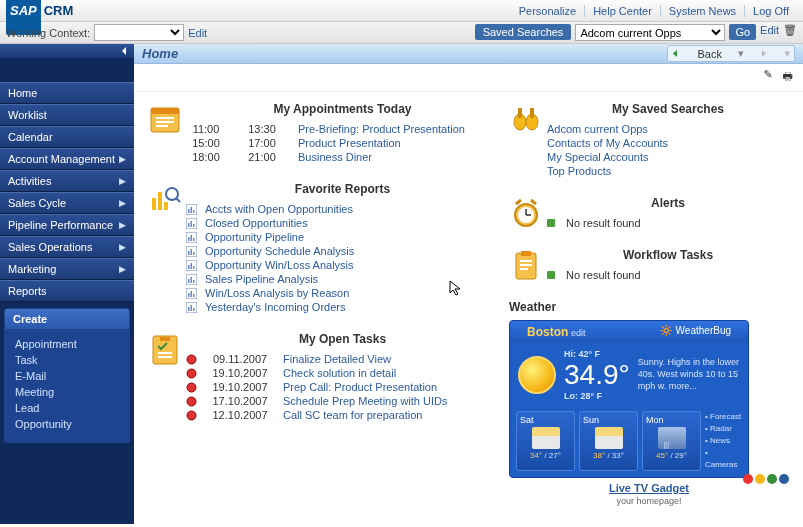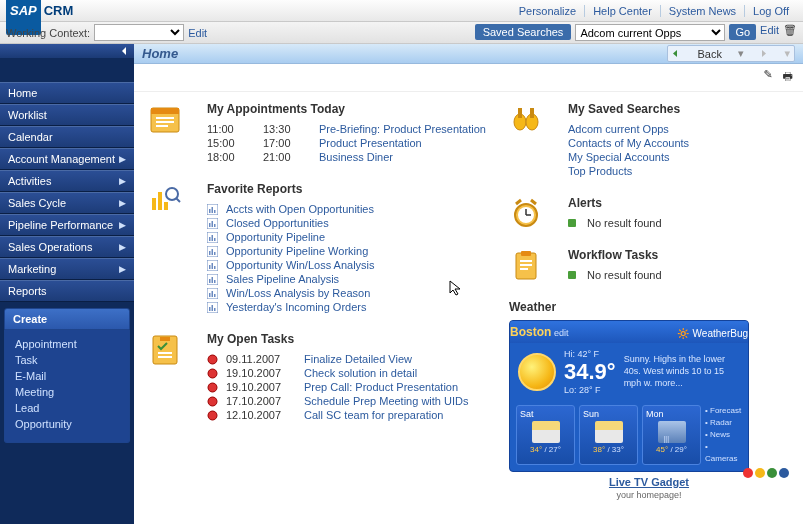--- a/index.html
+++ b/index.html
@@ -40,43 +40,43 @@
 .content { flex:1; background:#fff; }
 .titlebar { height:20px; background:linear-gradient(#d7e9f9,#a9cdf0); border-bottom:1px solid #97b9dd; display:flex; align-items:center; justify-content:space-between; padding:0 8px; }
 .titlebar .t { font-weight:bold; font-style:italic; color:#34598e; font-size:13px; }
 .back-box { display:flex; align-items:center; gap:16px; font-size:11px; border:1px solid #a8c0de; background:#e9f1fb; padding:1px 4px; border-radius:2px; }
 .toolbar { display:flex; justify-content:flex-end; padding:4px 10px; gap:10px; border-bottom:1px solid #eee; }
 .toolbar span { cursor:pointer; }
 
 .cols { display:flex; padding:10px 14px; gap:10px; }
 .col1 { flex:1.12; }
 .col2 { width:280px; }
-.block { margin-bottom:18px; display:flex; gap:25px; align-items:flex-start; }
+.block { margin-bottom:18px; display:flex; gap:4px; align-items:flex-start;text-align:center; }
 .bicon { width:34px; height:34px; flex-shrink:0; display:flex; align-items:center; justify-content:center; }
 .bicon svg { width:34px; height:34px; }
 .bbody { flex:1; }
 .bhead { font-weight:bold; font-size:12px; color:#333; margin-bottom:6px; }
 .appt-row { display:flex; gap:16px; padding:1px 0; font-size:11px; }
 .appt-row .c1 { width:40px; }
 .appt-row .c2 { width:40px; }
 .rep-row, .task-row, .link-row { display:flex; gap:8px; align-items:center; padding:1px 0; font-size:11px; }
 .rep-row svg, .task-row svg { width:11px; height:11px; flex-shrink:0; }
 .task-row .date { width:70px; color:#333; }
 .small-green { display:inline-block; width:8px; height:8px; background:#4a9e3a; border-radius:1px; margin-right:3px; vertical-align:middle; }
 
 
 .weather { width:240px; background:#1f5ec4; border:1px solid #13429a; border-radius:4px; color:#fff; font-size:10px; overflow:hidden; margin-top:6px; }
-.weather-head { display:flex; justify-content:space-between; align-items:flex-end; padding:4px 0; background:linear-gradient(#2f72de,#1d56ba); }
+.weather-head { display:flex; justify-content:space-between; align-items:flex-start; padding:4px 17px; background:linear-gradient(#2f72de,#1d56ba); }
 .weather-head .city { font-weight:bold; font-size:12px; color:#ffd35a; }
 .weather-head .wb { font-size:10px; color:#fff; }
 .weather-main { display:flex; padding:6px 8px; gap:8px; align-items:center; }
 .wsun { width:38px; height:38px; border-radius:50%; background:radial-gradient(circle at 35% 35%, #fff27a, #f6b818 60%, #e38a00); border:2px solid #ffd86b; }
 .wtemp { }
-.wtemp .big { font-size:22px; font-weight:bold; }
-.wtemp .hi, .wtemp .lo { font-size:9px; color:#d7e5ff; }
+.wtemp .big { font-size:28px; font-weight:normal; }
+.wtemp .hi, .wtemp .lo { font-size:9px; color:#d7e5ff;font-weight:bold; }
 .wcond { font-size:9px; color:#d7e5ff; flex:1; line-height:1.3; }
 .weather-days { display:flex; padding:4px 6px 6px; gap:4px; }
 .wday { flex:1; background:linear-gradient(#2c67d1,#184da8); border:1px solid #4a82e0; border-radius:3px; padding:3px; text-align:center; }
 .wday .d { font-size:9px; margin-bottom:2px; text-align:left; }
 .wday .ic { width:28px; height:22px; margin:0 auto 2px; border-radius:2px; }
 .wday .tt { font-size:8px; color:#cfe0ff; }
 .wday .tt .h { color:#ffca4a; }
 .wlinks { flex:0.5; font-size:8px; color:#cfe0ff; line-height:1.5; }
 .wlinks div:before { content:"• "; }
 .footer-link { text-align:center; margin-top:4px; font-size:11px; }
@@ -271,21 +271,21 @@
                   </svg>
                   <a>Opportunity Pipeline</a>
                 </div>
                 <div class="rep-row">
                   <svg viewBox="0 0 11 11">
                     <rect x="0" y="0" width="11" height="11" fill="none" stroke="#6a8ac0"></rect>
                     <rect x="2" y="5" width="1.5" height="4" fill="#6a8ac0"></rect>
                     <rect x="4.5" y="3" width="1.5" height="6" fill="#6a8ac0"></rect>
                     <rect x="7" y="6" width="1.5" height="3" fill="#6a8ac0"></rect>
                   </svg>
-                  <a>Opportunity Pipeline Working</a>
+                  <a>Opportunity Schedule Analysis</a>
                 </div>
                 <div class="rep-row">
                   <svg viewBox="0 0 11 11">
                     <rect x="0" y="0" width="11" height="11" fill="none" stroke="#6a8ac0"></rect>
                     <rect x="2" y="5" width="1.5" height="4" fill="#6a8ac0"></rect>
                     <rect x="4.5" y="3" width="1.5" height="6" fill="#6a8ac0"></rect>
                     <rect x="7" y="6" width="1.5" height="3" fill="#6a8ac0"></rect>
                   </svg>
                   <a>Opportunity Win/Loss Analysis</a>
                 </div>

